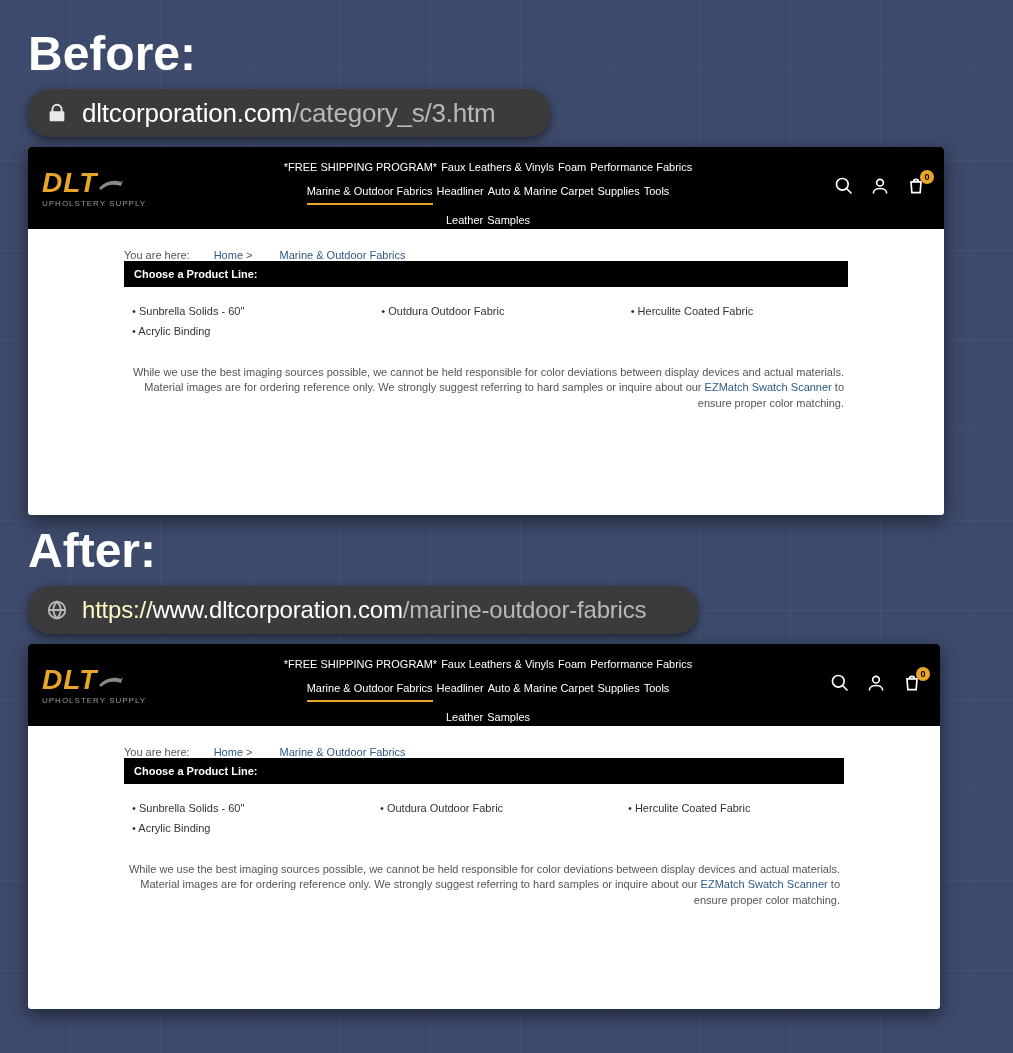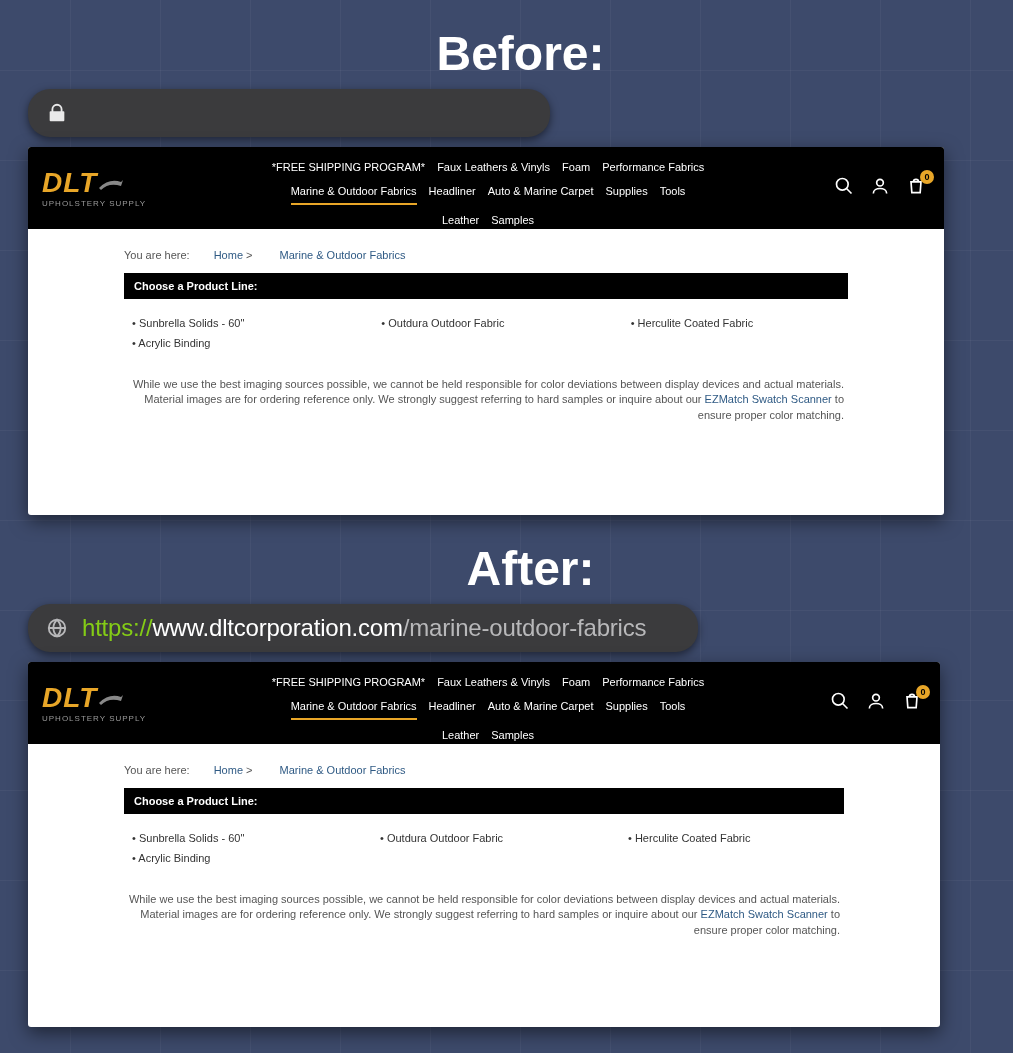--- a/index.html
+++ b/index.html
@@ -13,23 +13,22 @@
     background-size: 90px 90px;
     background-position: -20px -20px;
     position: relative;
     overflow: hidden;
   }
   .heading {
     color: #fff;
     font-size: 48px;
     font-weight: 600;
     padding: 26px 0 8px 28px;
-    text-align: center;
-  }
-  .heading.after { padding-top: 26px; margin-left: 20px; }
+  }
+  .heading.after { padding-top: 8px; }
   .addr-bar {
     background: #3b3b3d;
     border-radius: 22px;
     height: 48px;
     display: flex;
     align-items: center;
     padding: 0 18px;
     color: #e9e9ea;
     box-shadow: 0 3px 8px rgba(0,0,0,0.5);
     margin-left: 28px;
@@ -39,21 +38,21 @@
   .addr-bar .lock-icon svg,
   .addr-bar .globe-icon svg { display: block; }
   .addr-bar .url {
     margin-left: 14px;
     font-size: 26px;
     white-space: nowrap;
     letter-spacing: -0.2px;
   }
   .addr-bar .url .host { color: #fff; font-weight: 500; }
   .addr-bar .url .path { color: #b8b8ba; }
-  .addr-bar.after .url .proto { color: #84cc16; }
+  .addr-bar.after .url .proto { color: #fef9c3; }
   .addr-bar.after .url { font-size: 24px; }
 
   .site-frame {
     background: #fff;
     border-radius: 3px;
     box-shadow: 0 6px 18px rgba(0,0,0,0.5);
     overflow: hidden;
     margin: 10px 0 0 28px;
   }
   .site-frame.before { width: 916px; height: 368px; }
@@ -96,21 +95,21 @@
   }
   .nav-menu {
     position: absolute;
     left: 200px;
     width: 520px;
     top: 8px;
   }
   .nav-row {
     display: flex;
     justify-content: center;
-    gap: 12px;
+    gap: 4px;
     padding: 3px 0;
   }
   .nav-link {
     color: #fff;
     font-size: 11px;
     cursor: pointer;
     padding: 3px 0;
   }
   .nav-link.active {
     border-bottom: 2px solid #e8a628;
@@ -144,21 +143,20 @@
     font-size: 11px;
     color: #555;
   }
   .breadcrumb .bc-link { color: #2f5a84; cursor: pointer; padding-left: 24px; }
   .choose-bar {
     background: #000;
     color: #fff;
     font-size: 11px;
     font-weight: 600;
     padding: 7px 10px;
-    margin-top: 12px;
   }
   .prod-grid {
     display: flex;
     gap: 40px;
     padding: 14px 8px 0 8px;
     font-size: 11px;
     color: #333;
   }
   .prod-col { flex: 1; }
   .prod-item { padding: 4px 0; cursor: pointer; }
@@ -176,20 +174,23 @@
 </head>
 <body>
 
 <div class="heading">Before:</div>
 
 <div class="addr-bar before">
   <span class="lock-icon">
     <svg width="22" height="22" viewBox="0 0 24 24" fill="#e9e9ea">
         <path d="M6 10V8a6 6 0 1 1 12 0v2h1a1 1 0 0 1 1 1v9a1 1 0 0 1-1 1H5a1 1 0 0 1-1-1v-9a1 1 0 0 1 1-1h1zm2 0h8V8a4 4 0 1 0-8 0v2z"></path>
       </svg>
+  </span>
+  <span class="url">
+    <span class="host">dltcorporation.com</span><span class="path">/category_s/3.htm</span>
   </span>
 </div>
 
 <div class="site-frame before">
   <div class="site-header">
     <div class="logo">
       <div class="logo-main">
         <span>DLT</span>
         <span class="logo-swoosh">
           <svg width="24" height="14" viewBox="0 0 24 14">

